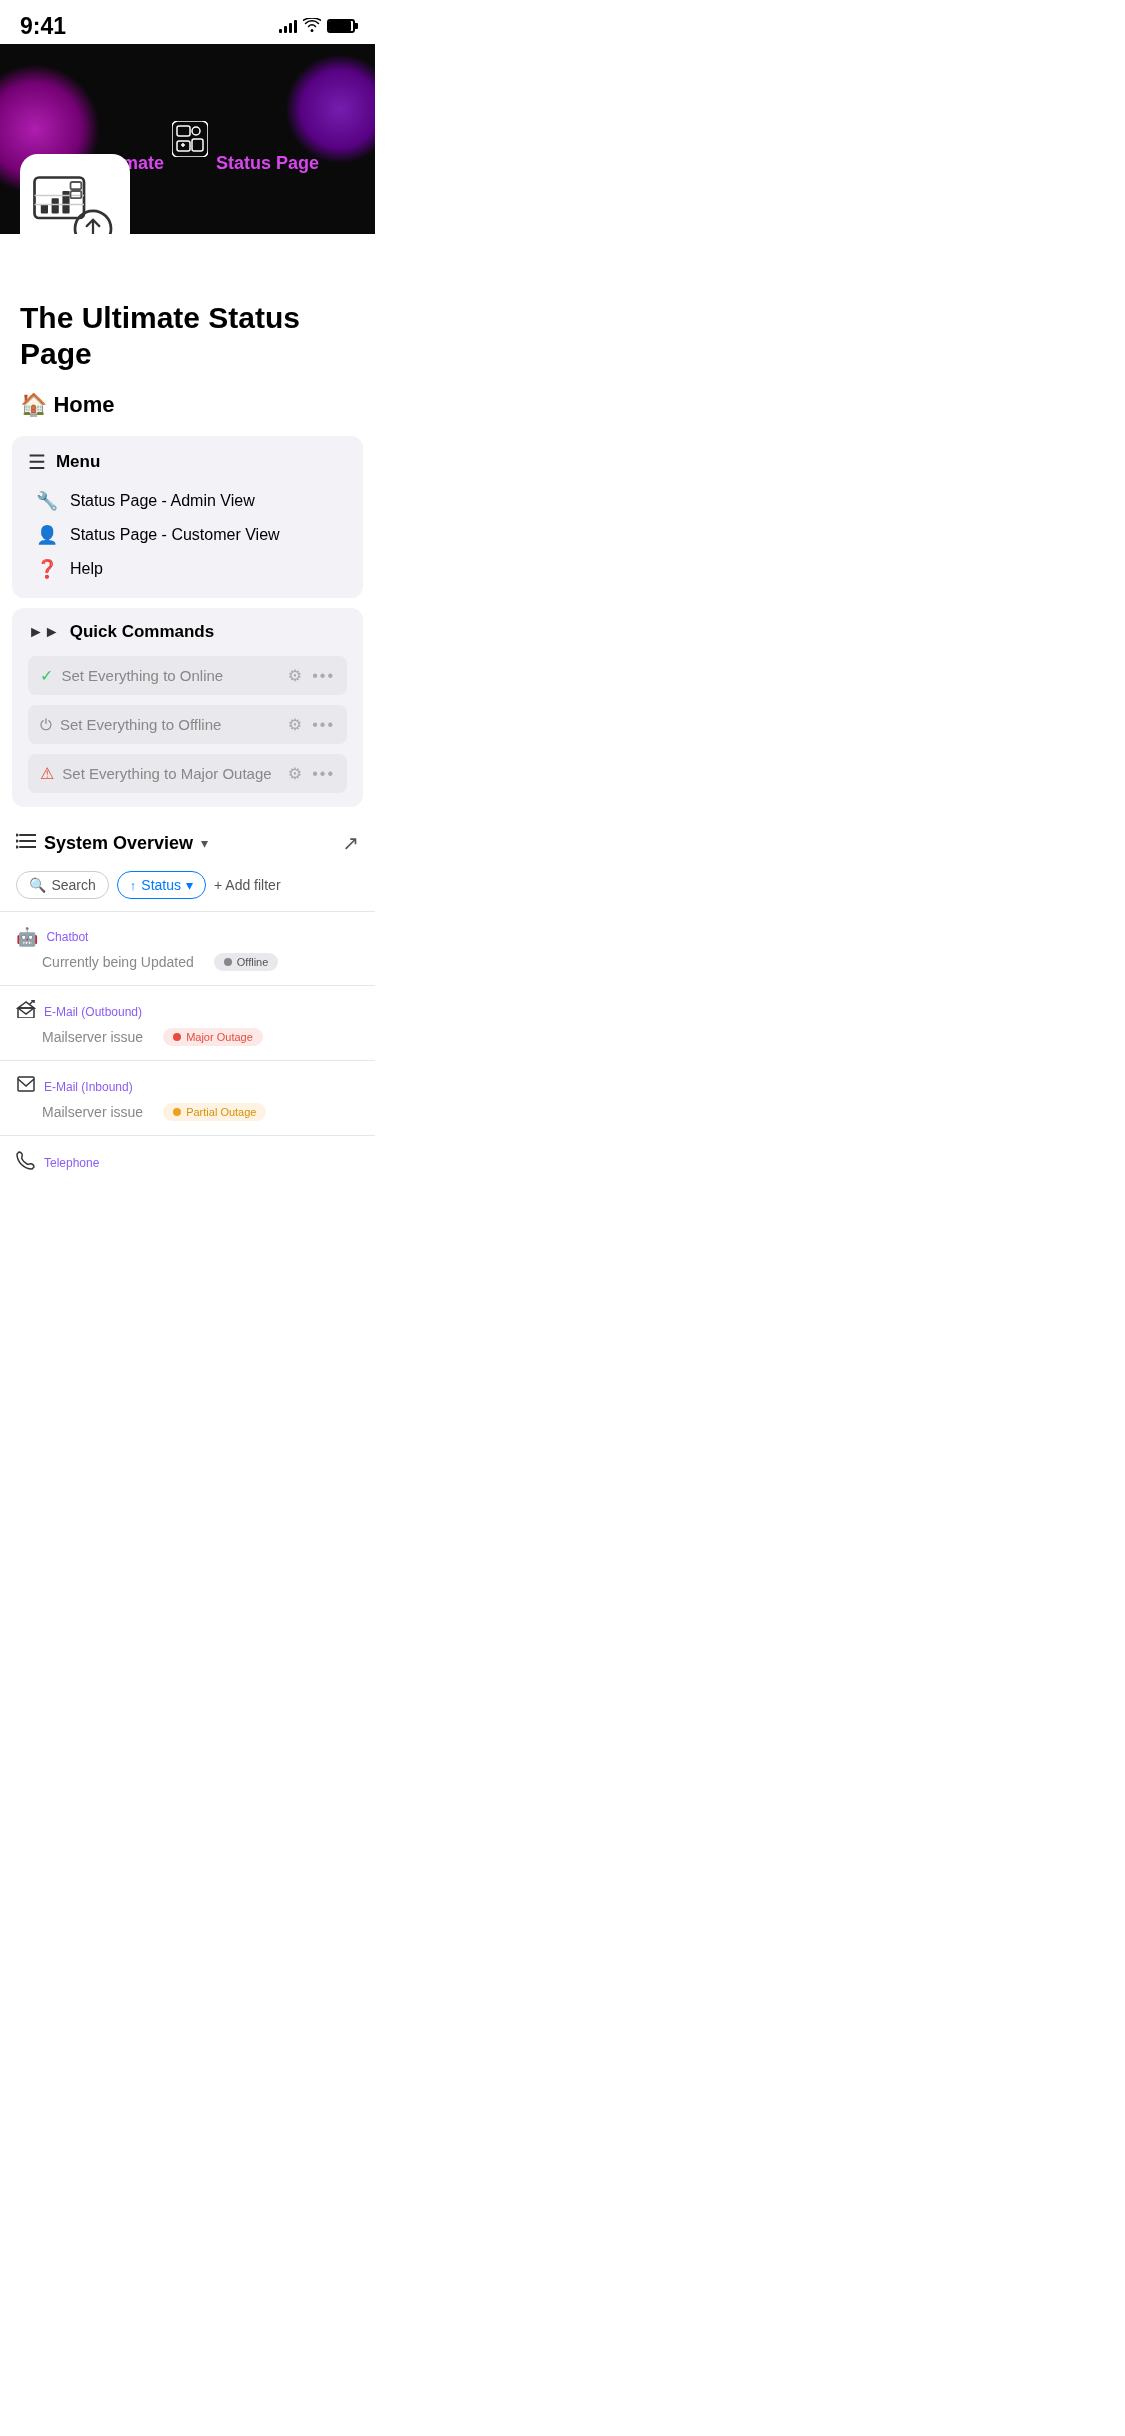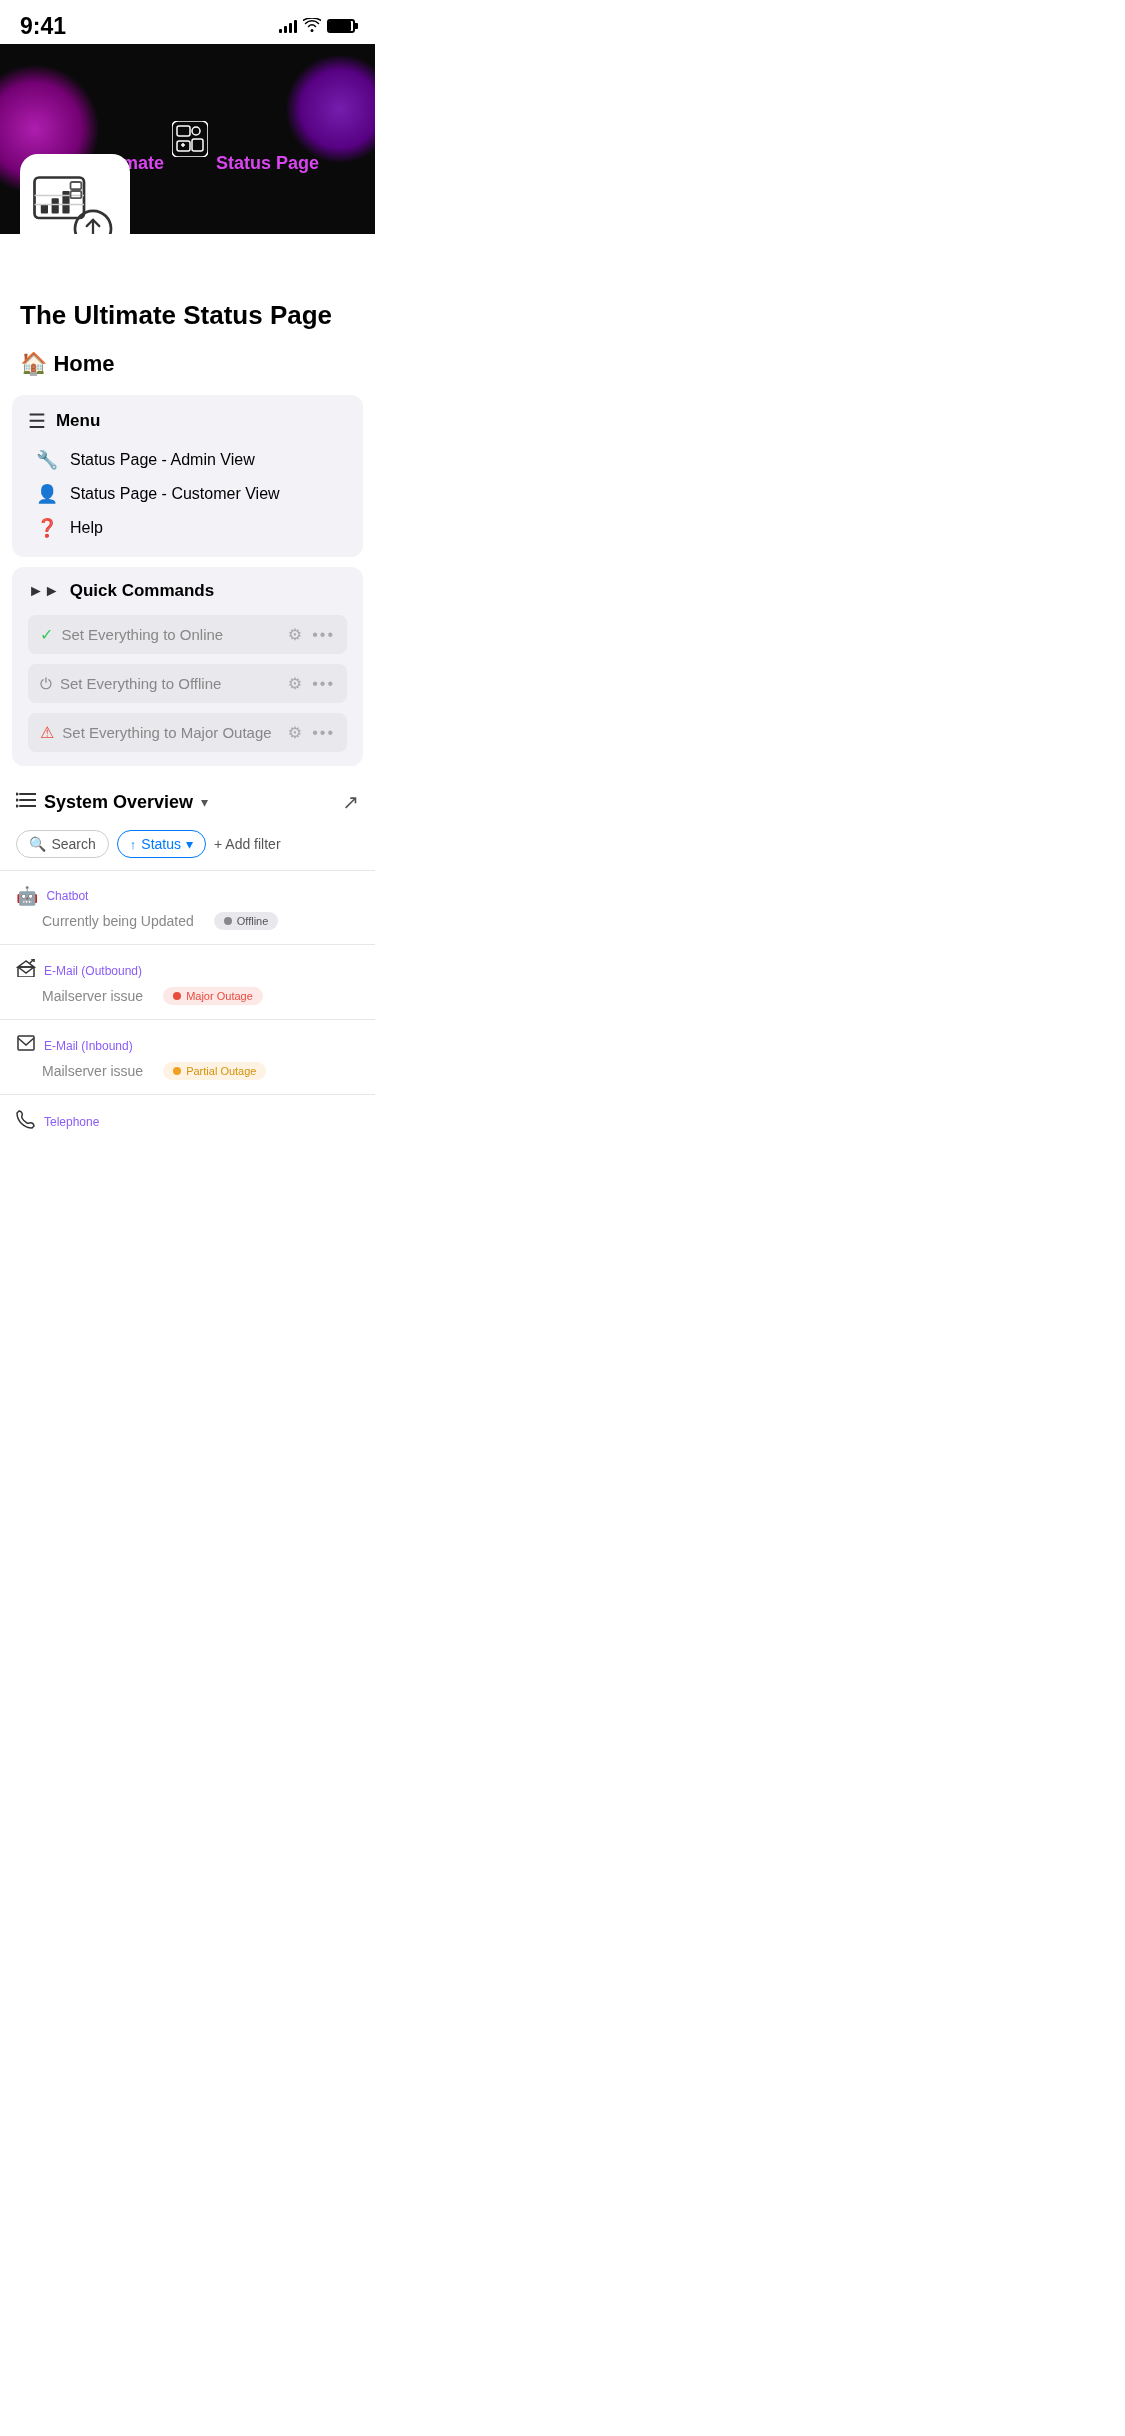--- a/index.html
+++ b/index.html
@@ -147,21 +147,21 @@
       padding: 0;
       margin-top: 10px;
     }
 
     
     .page-title-section {
       padding: 16px 20px 8px 20px;
       margin-top: 50px;
     }
     .page-title {
-      font-size: 26px;
+      font-size: 30px;
       font-weight: 800;
       color: #000;
       line-height: 1.2;
     }
 
     
     .home-section {
       padding: 12px 20px 8px 20px;
       display: flex;
       align-items: center;

